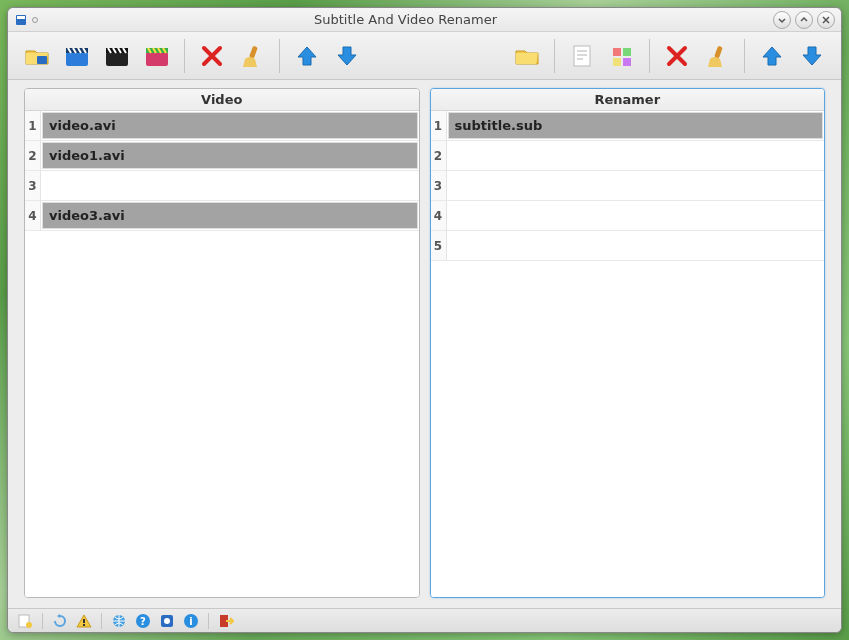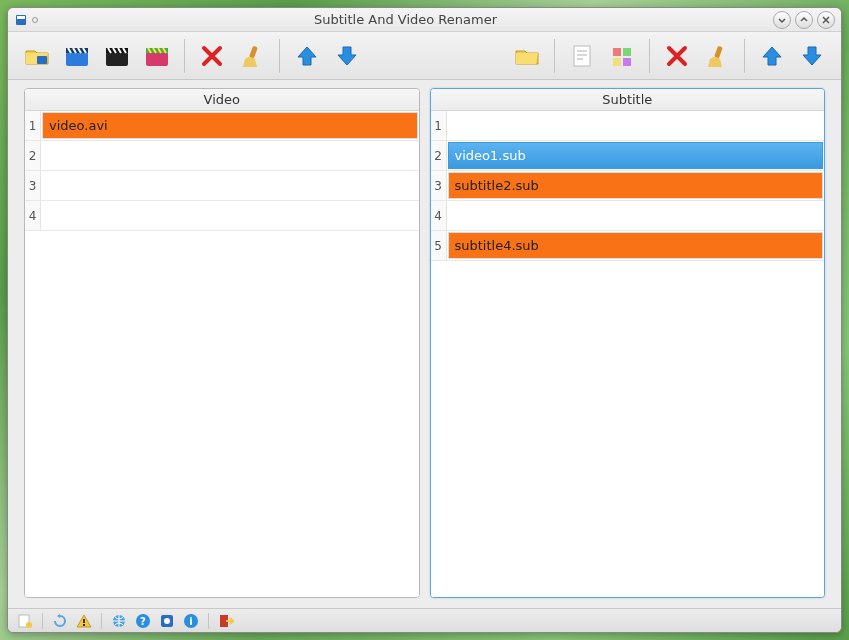--- a/index.html
+++ b/index.html
@@ -69,20 +69,21 @@
   cursor: pointer;
   border-radius: 3px;
 }
 .spacer { flex: 1; }
 
 .main {
   flex: 1;
   display: flex;
   gap: 10px;
   padding: 8px 16px 10px 16px;
+  font-weight: bold;
 }
 .panel {
   flex: 1;
   border: 1px solid #b8b8b8;
   border-radius: 4px;
   background: #fff;
   display: flex;
   flex-direction: column;
   overflow: hidden;
 }
@@ -118,21 +119,21 @@
 }
 .row .cell {
   flex: 1;
   display: flex;
   align-items: center;
   padding: 0 6px;
   font-size: 13px;
   color: #222;
   border: 1px solid #ddd;
   margin: 1px;
-  background: #f97316;
+  background: #a3a3a3;
 }
 .row.selected .cell {
   background: linear-gradient(#5cb3f0, #3a9ae0);
   color: #fff;
   border-color: #3a9ae0;
 }
 
 .statusbar {
   height: 24px;
   display: flex;
@@ -288,49 +289,49 @@
   <div class="main">
     <div class="panel">
       <div class="panel-header">Video</div>
       <div class="panel-body" id="video-body">
           <div class="row">
             <div class="num">1</div>
             <div class="cell">video.avi</div>
           </div>
           <div class="row">
             <div class="num">2</div>
+            <div class="cell">video1.avi</div>
           </div>
           <div class="row">
             <div class="num">3</div>
           </div>
           <div class="row">
             <div class="num">4</div>
+            <div class="cell">video3.avi</div>
           </div>
         </div>
     </div>
     <div class="panel active">
-      <div class="panel-header">Subtitle</div>
+      <div class="panel-header">Renamer</div>
       <div class="panel-body" id="subtitle-body">
           <div class="row">
             <div class="num">1</div>
+            <div class="cell">subtitle.sub</div>
           </div>
           <div class="row selected">
             <div class="num">2</div>
-            <div class="cell">video1.sub</div>
           </div>
           <div class="row">
             <div class="num">3</div>
-            <div class="cell">subtitle2.sub</div>
           </div>
           <div class="row selected">
             <div class="num">4</div>
           </div>
           <div class="row">
             <div class="num">5</div>
-            <div class="cell">subtitle4.sub</div>
           </div>
         </div>
     </div>
   </div>
 
   <div class="statusbar">
     <div class="sb-btn">
         <svg width="16" height="16" viewBox="0 0 16 16">
           <rect x="2" y="2" width="10" height="12" fill="#fff" stroke="#bbb"></rect>
           <circle cx="12" cy="12" r="3" fill="#f2c840"></circle>

